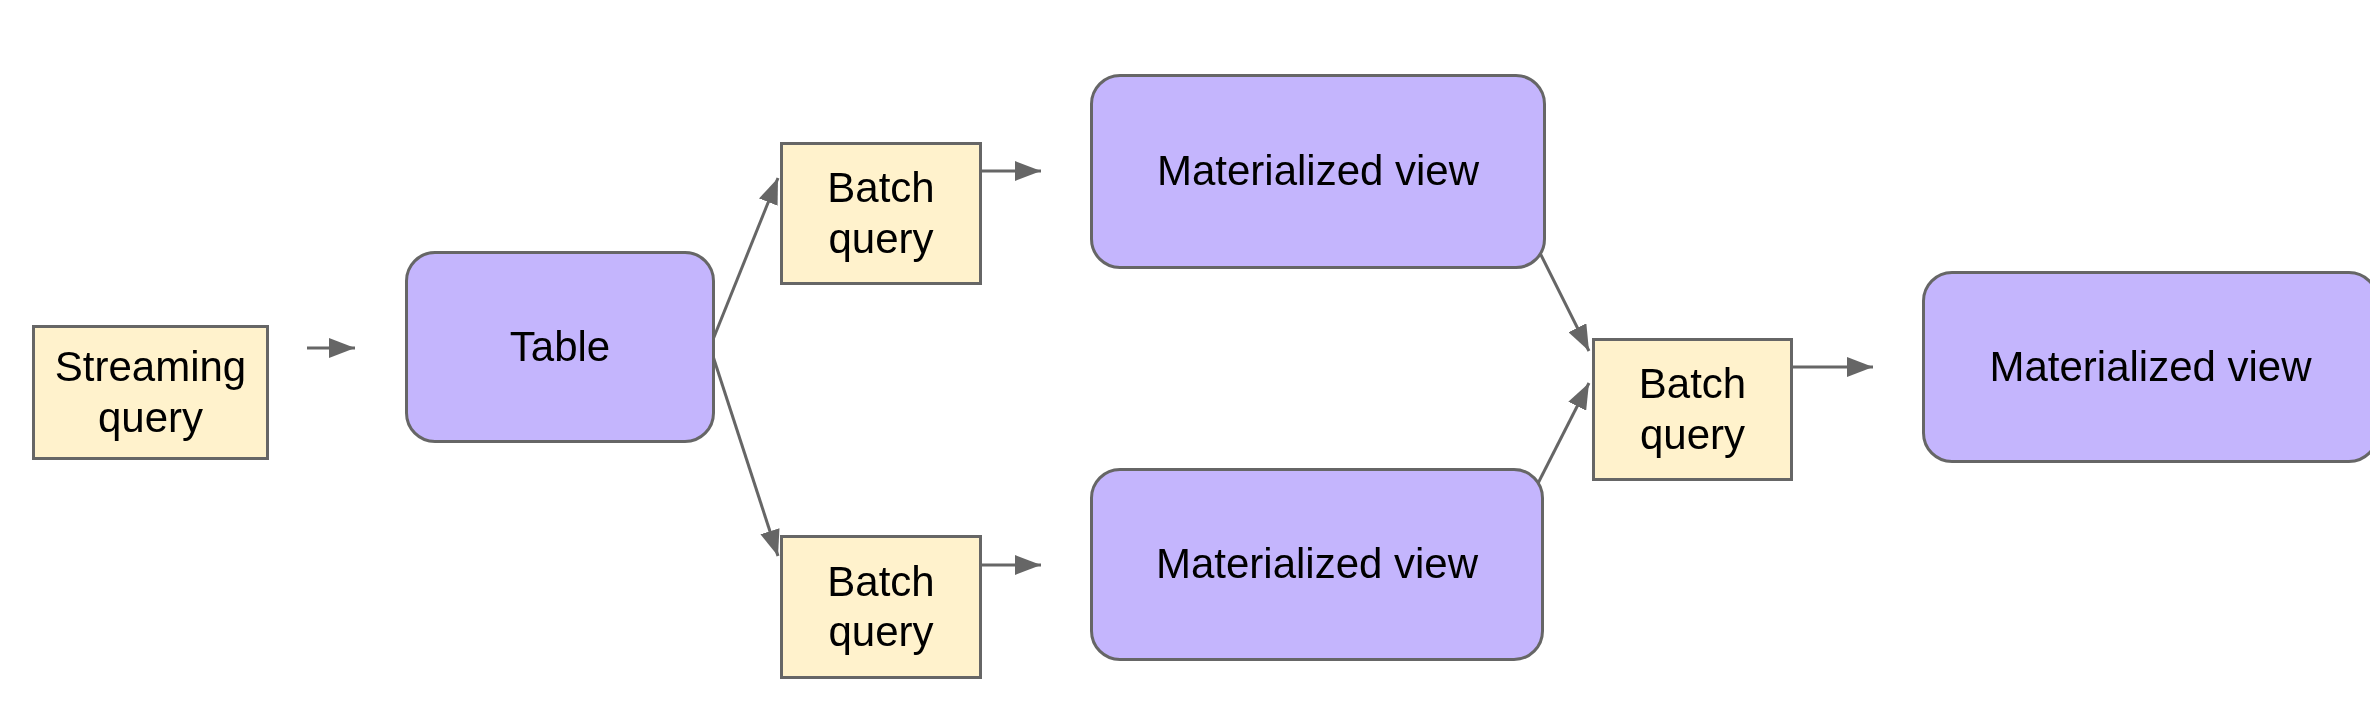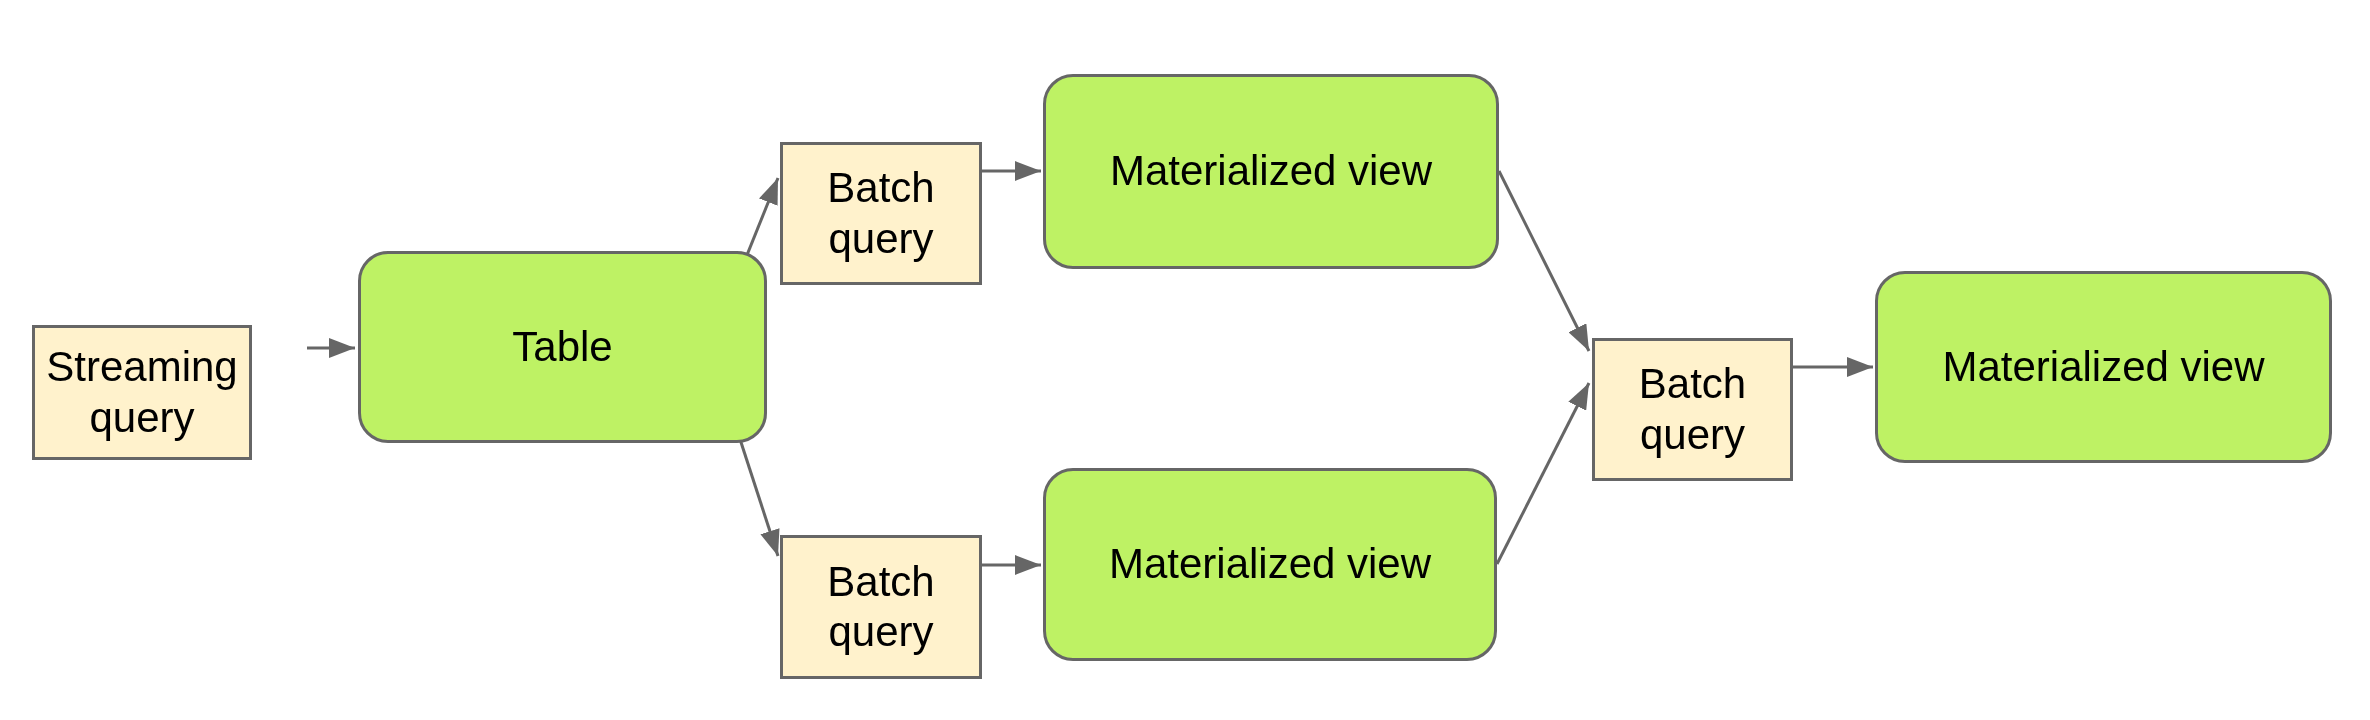--- a/index.html
+++ b/index.html
@@ -23,22 +23,23 @@
     color: #000000;
     white-space: pre-line;
     border: 3px solid #666666;
   }
   .node.query {
     background: #fff2cc;
     border-radius: 0;
     margin-top: 42px;
   }
   .node.view {
-    background: #bef264;
+    background: #c4b5fd;
     border-radius: 30px;
+    margin-left: 47px;
   }
   svg.edges {
     position: absolute;
     left: 0; top: 0;
     width: 2370px;
     height: 720px;
     pointer-events: none;
   }
   svg.edges line {
     stroke: #666666;
@@ -59,26 +60,26 @@
     <line x1="307" y1="348" x2="355" y2="348" marker-end="url(#arrowhead)"></line>
     <line x1="710" y1="347" x2="778" y2="178" marker-end="url(#arrowhead)"></line>
     <line x1="710" y1="347" x2="778" y2="556" marker-end="url(#arrowhead)"></line>
     <line x1="982" y1="171" x2="1041" y2="171" marker-end="url(#arrowhead)"></line>
     <line x1="982" y1="565" x2="1041" y2="565" marker-end="url(#arrowhead)"></line>
     <line x1="1499" y1="171" x2="1589" y2="351" marker-end="url(#arrowhead)"></line>
     <line x1="1497" y1="564" x2="1589" y2="383" marker-end="url(#arrowhead)"></line>
     <line x1="1793" y1="367" x2="1873" y2="367" marker-end="url(#arrowhead)"></line>
   </svg>
 
-  <div class="node query" style="left:32px; top:283px; width:220px; height:135px;">
+  <div class="node query" style="left:32px; top:283px; width:237px; height:135px;">
     <span>Streaming
 query</span>
   </div>
 
-  <div class="node view" style="left:358px; top:251px; width:409px; height:192px;">
+  <div class="node view" style="left:358px; top:251px; width:310px; height:192px;">
     <span>Table</span>
   </div>
 
   <div class="node query" style="left:780px; top:100px; width:202px; height:143px;">
     <span>Batch
 query</span>
   </div>
 
   <div class="node view" style="left:1043px; top:74px; width:456px; height:195px;">
     <span>Materialized view</span>

